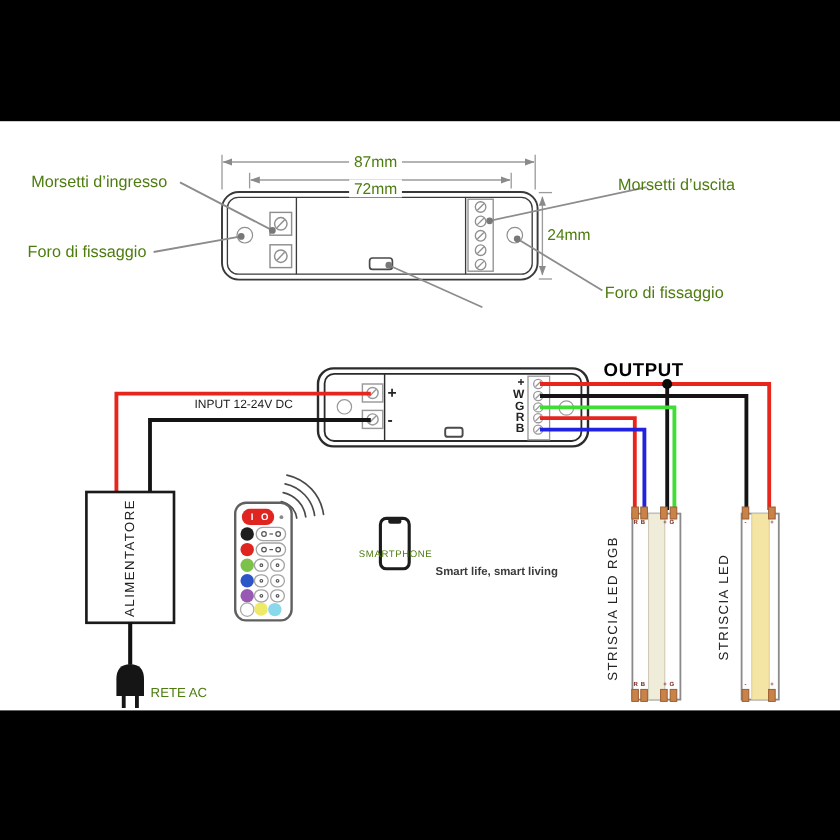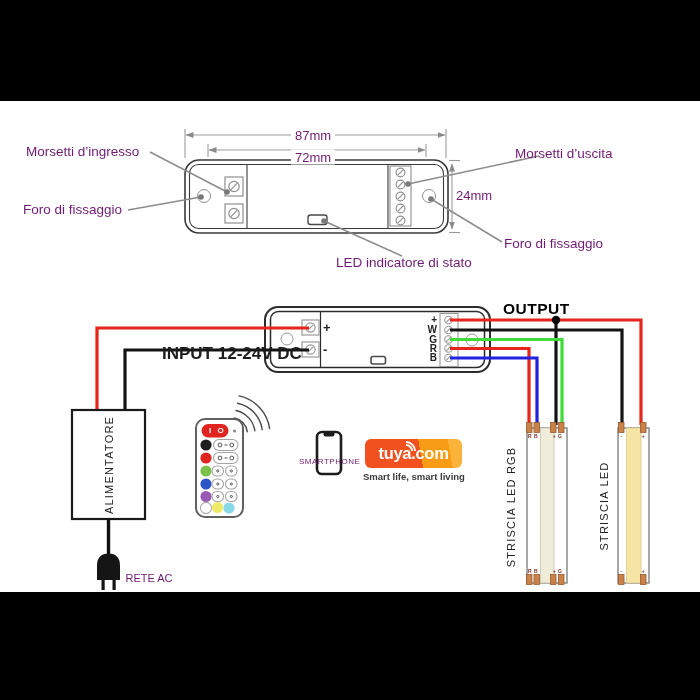--- a/index.html
+++ b/index.html
@@ -1,20 +1,20 @@
 <!DOCTYPE html>
 <html><head>
 <meta charset="utf-8">
 <style>
   html,body{margin:0;padding:0;background:#ffffff;}
   #stage{position:relative;width:700px;height:700px;background:#ffffff;overflow:hidden;
          font-family:"Liberation Sans",sans-serif;}
   .bar{position:absolute;left:0;width:700px;background:#000;}
   svg{position:absolute;left:0;top:0;}
-  .t{position:absolute;white-space:nowrap;color:#701a75;font-family:"Liberation Sans",sans-serif;}
+  .t{position:absolute;white-space:nowrap;color:#4d7c0f;font-family:"Liberation Sans",sans-serif;}
   .lbl{font-size:13.5px;}
   .dimchip{font-size:13px;background:#fff;padding:0 4px;transform:translate(-50%,-50%);}
   .vtext{position:absolute;white-space:nowrap;transform:translate(-50%,-50%) rotate(-90deg);
          font-size:11px;letter-spacing:1.2px;color:#222;font-weight:500;}
   .outlab{position:absolute;width:17px;text-align:right;font-size:10px;line-height:10px;
           font-weight:bold;color:#222;}
   .padlab{position:absolute;font-size:5px;line-height:5px;font-weight:bold;color:#7c2b1d;
           text-align:center;letter-spacing:.5px;}
   .sign{font-size:13px;font-weight:600;color:#222;}
   #tuya{position:absolute;left:365px;top:439px;width:97px;height:29px;border-radius:6px;
@@ -216,48 +216,42 @@
       <rect x="618.5" y="574.5" width="5.5" height="10"></rect>
           <rect x="640.5" y="574.5" width="5.5" height="10"></rect>
     </g>
   </g>
 </svg>
 
   <div class="t lbl" style="left:26px;top:143.5px">Morsetti d’ingresso</div>
   <div class="t lbl" style="left:23px;top:202px">Foro di fissaggio</div>
   <div class="t lbl" style="left:515px;top:146px">Morsetti d’uscita</div>
   <div class="t lbl" style="left:504px;top:236px">Foro di fissaggio</div>
-  <div class="t lbl" style="left:336px;top:254.5px">LED indicatore di stato</div>
   <div class="t dimchip" style="left:313px;top:135px">87mm</div>
   <div class="t dimchip" style="left:313px;top:157px">72mm</div>
   <div class="t" style="left:456px;top:188px;font-size:13px">24mm</div>
 
-  <div class="t" style="left:162px;top:344px;font-size:17px;font-weight:700;color:#1d1d1d">INPUT 12-24V DC</div>
+  <div class="t" style="left:162px;top:332px;font-size:10px;font-weight:400;color:#1d1d1d">INPUT 12-24V DC</div>
   <div class="t" style="left:503px;top:299.5px;font-size:15.5px;font-weight:600;letter-spacing:.5px;color:#000">OUTPUT</div>
   <div class="t sign" style="left:323px;top:320px">+</div>
   <div class="t sign" style="left:323px;top:341.5px">-</div>
 
   <div class="outlab" style="left:420px;top:315px">+</div>
   <div class="outlab" style="left:420px;top:325px">W</div>
   <div class="outlab" style="left:420px;top:334.5px">G</div>
   <div class="outlab" style="left:420px;top:343.5px">R</div>
   <div class="outlab" style="left:420px;top:353px">B</div>
 
   <div class="vtext" style="left:108.5px;top:464.5px">ALIMENTATORE</div>
   <div class="t" style="left:125.5px;top:572px;font-size:11px;font-weight:normal">RETE AC</div>
   <div class="t" style="left:299px;top:457px;width:60px;font-size:8px;font-weight:normal;letter-spacing:.5px">SMARTPHONE</div>
 
   <div class="remlet" style="left:209px;top:427px">I</div>
   <div class="remlet" style="left:217.5px;top:427px">O</div>
 
-  <div id="tuya">
-    <div class="word">tuya.com</div>
-    <div class="tuya-arc" style="left:41px;top:2px;width:8px;height:8px"></div>
-    <div class="tuya-arc" style="left:41px;top:5px;width:5px;height:5px"></div>
-  </div>
   <div class="t" style="left:363px;top:470.5px;width:100px;text-align:left;font-size:9.5px;font-weight:bold;color:#3a3a3a">Smart life, smart living</div>
 
   <div class="vtext" style="left:510.5px;top:507px">STRISCIA LED RGB</div>
   <div class="vtext" style="left:603.5px;top:506px">STRISCIA LED</div>
 
   <div class="padlab" style="left:526px;top:433.5px;width:14px">R B</div>
   <div class="padlab" style="left:550px;top:433.5px;width:15px">+ G</div>
   <div class="padlab" style="left:526px;top:569px;width:14px">R B</div>
   <div class="padlab" style="left:550px;top:569px;width:15px">+ G</div>
   <div class="padlab" style="left:618.5px;top:433.5px;width:6px">-</div>

